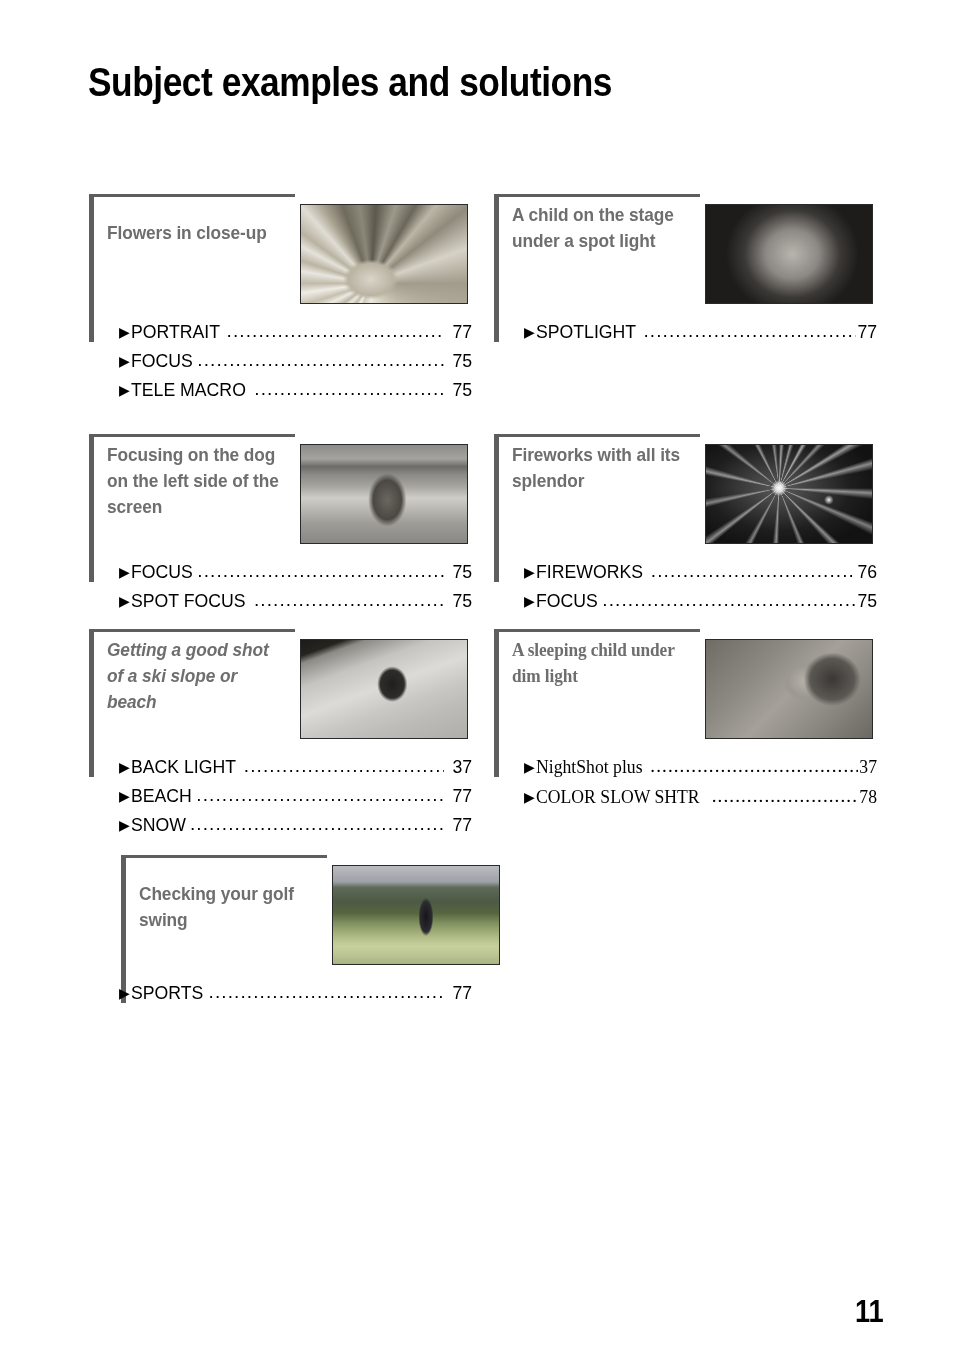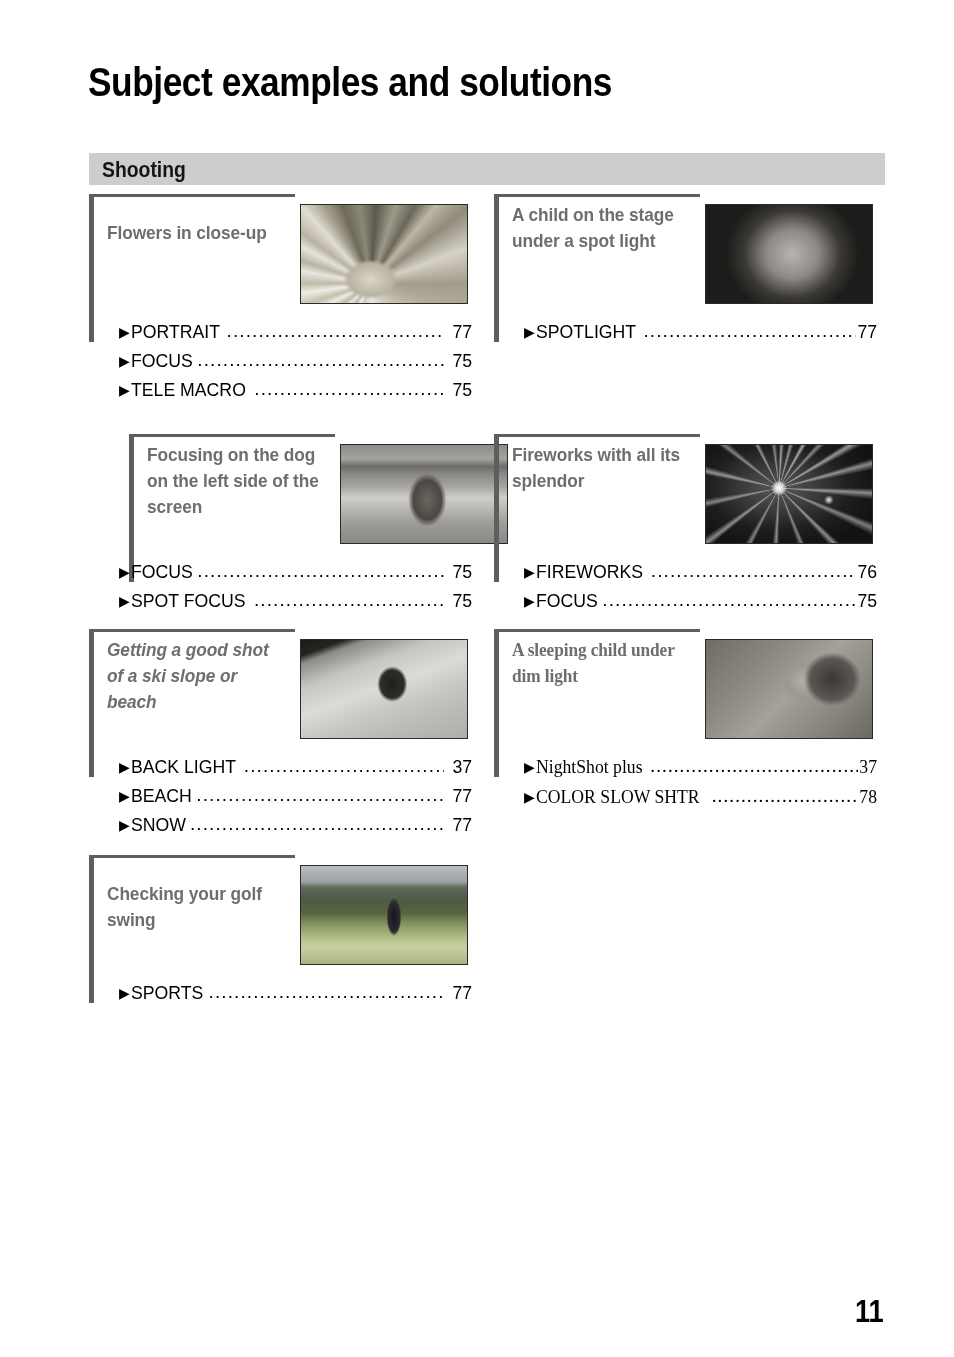--- a/index.html
+++ b/index.html
@@ -256,24 +256,20 @@
         #c7d19e 82%, #b9c391 92%, #a8b383 100%);
   }
 </style>
 </head>
 <body>
 
 <div class="page">
 
   <h1 class="page-title">Subject examples and solutions</h1>
 
-  <div class="section-bar">
-    <div class="section-bar-edge"></div>
-    <div class="section-bar-label">Shooting</div>
-  </div>
 
   <div class="col col-left" id="col-left">
       <div class="entry" style="position: absolute; left: 0px; top: 0px; width: 383px;">
         <div class="entry-head" style="height: 115px; text-decoration: underline;">
           <div class="rule-top" style="width: 206px;"></div>
           <div class="rule-left" style="height: 148px;"></div>
           <div class="entry-title" style="top: 26px;">Flowers in close-up</div>
           <div class="thumb" style="left: 211px;">
             <div class="thumb-inner ph-flower"></div>
           </div>
@@ -293,21 +289,21 @@
           </div>
           <div class="ref">
             <span class="tri">▶</span>
             <span class="lbl">TELE MACRO</span>
             <span class="dots">..................................................................................................</span>
             <span class="pg">75</span>
           </div>
         </div>
       </div>
       <div class="entry" style="position: absolute; left: 0px; top: 240px; width: 383px;">
-        <div class="entry-head" style="height: 115px; margin-left: 40px;">
+        <div class="entry-head" style="height: 115px;">
           <div class="rule-top" style="width: 206px;"></div>
           <div class="rule-left" style="height: 148px;"></div>
           <div class="entry-title" style="top: 8px;">Focusing on the dog on the left side of the screen</div>
           <div class="thumb" style="left: 211px;">
             <div class="thumb-inner ph-dog"></div>
           </div>
         </div>
         <div class="refs" style="top: 124px;">
           <div class="ref">
             <span class="tri">▶</span>
@@ -347,21 +343,21 @@
           </div>
           <div class="ref">
             <span class="tri">▶</span>
             <span class="lbl">SNOW</span>
             <span class="dots">..................................................................................................</span>
             <span class="pg">77</span>
           </div>
         </div>
       </div>
       <div class="entry" style="position: absolute; left: 0px; top: 661px; width: 383px;">
-        <div class="entry-head" style="height: 115px;">
+        <div class="entry-head" style="height: 115px; margin-left: 32px;">
           <div class="rule-top" style="width: 206px;"></div>
           <div class="rule-left" style="height: 148px;"></div>
           <div class="entry-title" style="top: 26px;">Checking your golf swing</div>
           <div class="thumb" style="left: 211px;">
             <div class="thumb-inner ph-golf"></div>
           </div>
         </div>
         <div class="refs" style="top: 124px;">
           <div class="ref">
             <span class="tri">▶</span>

